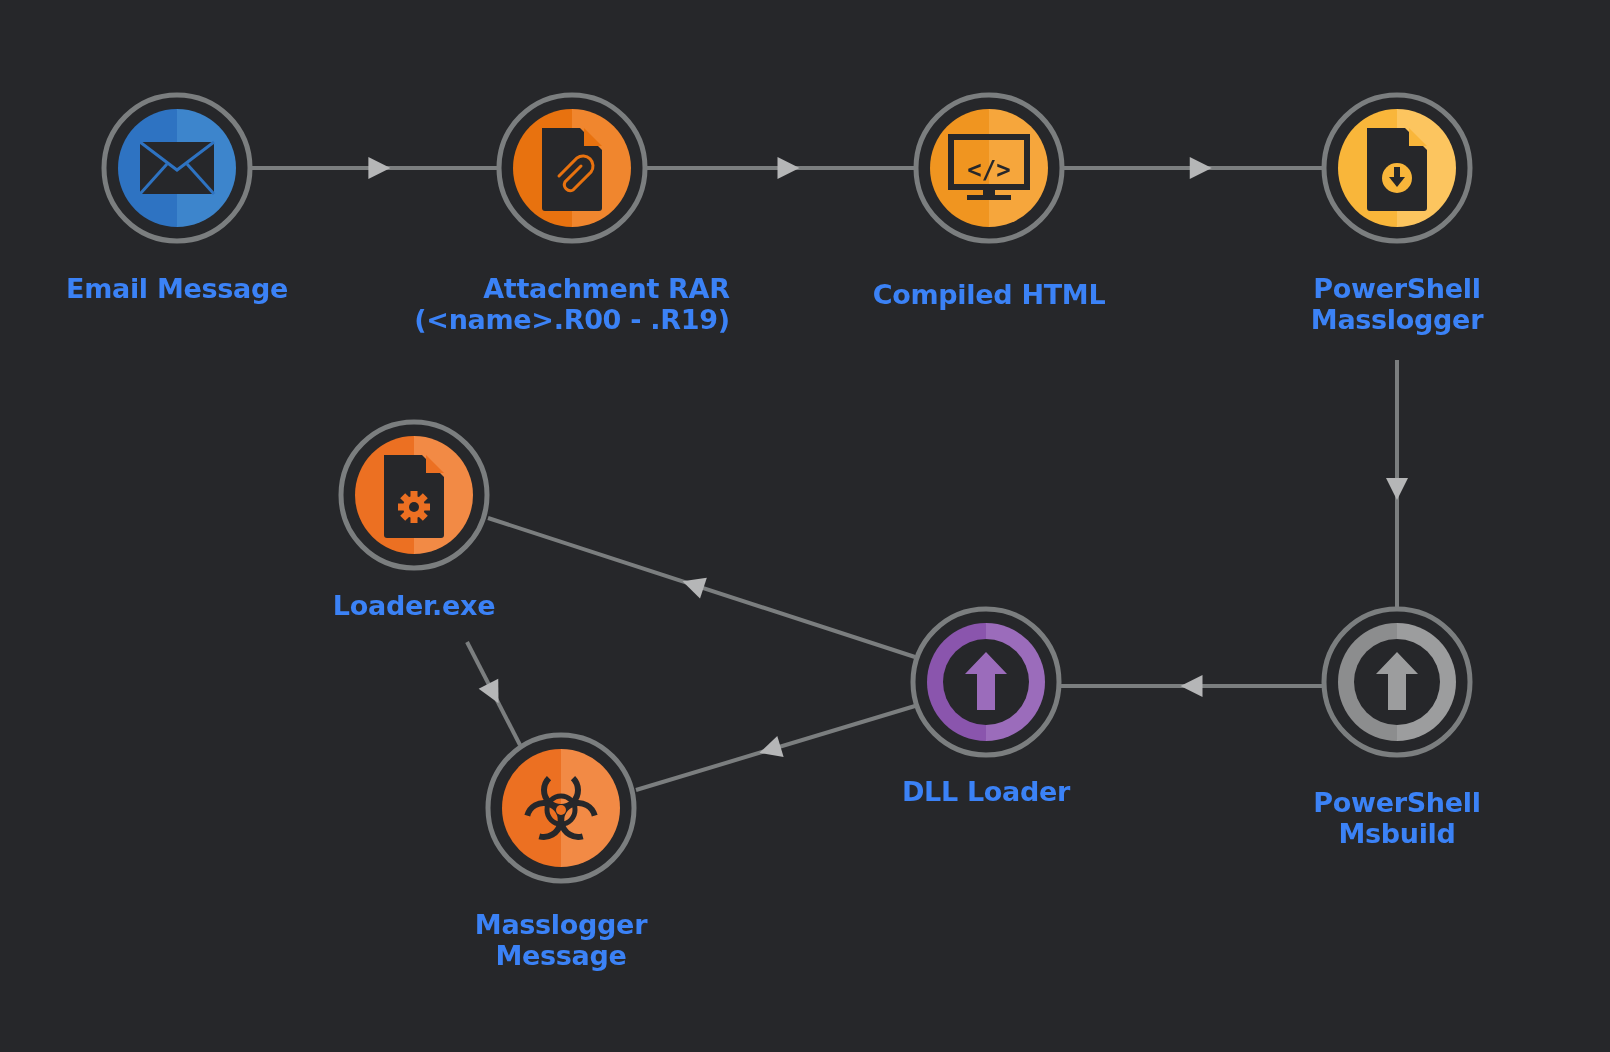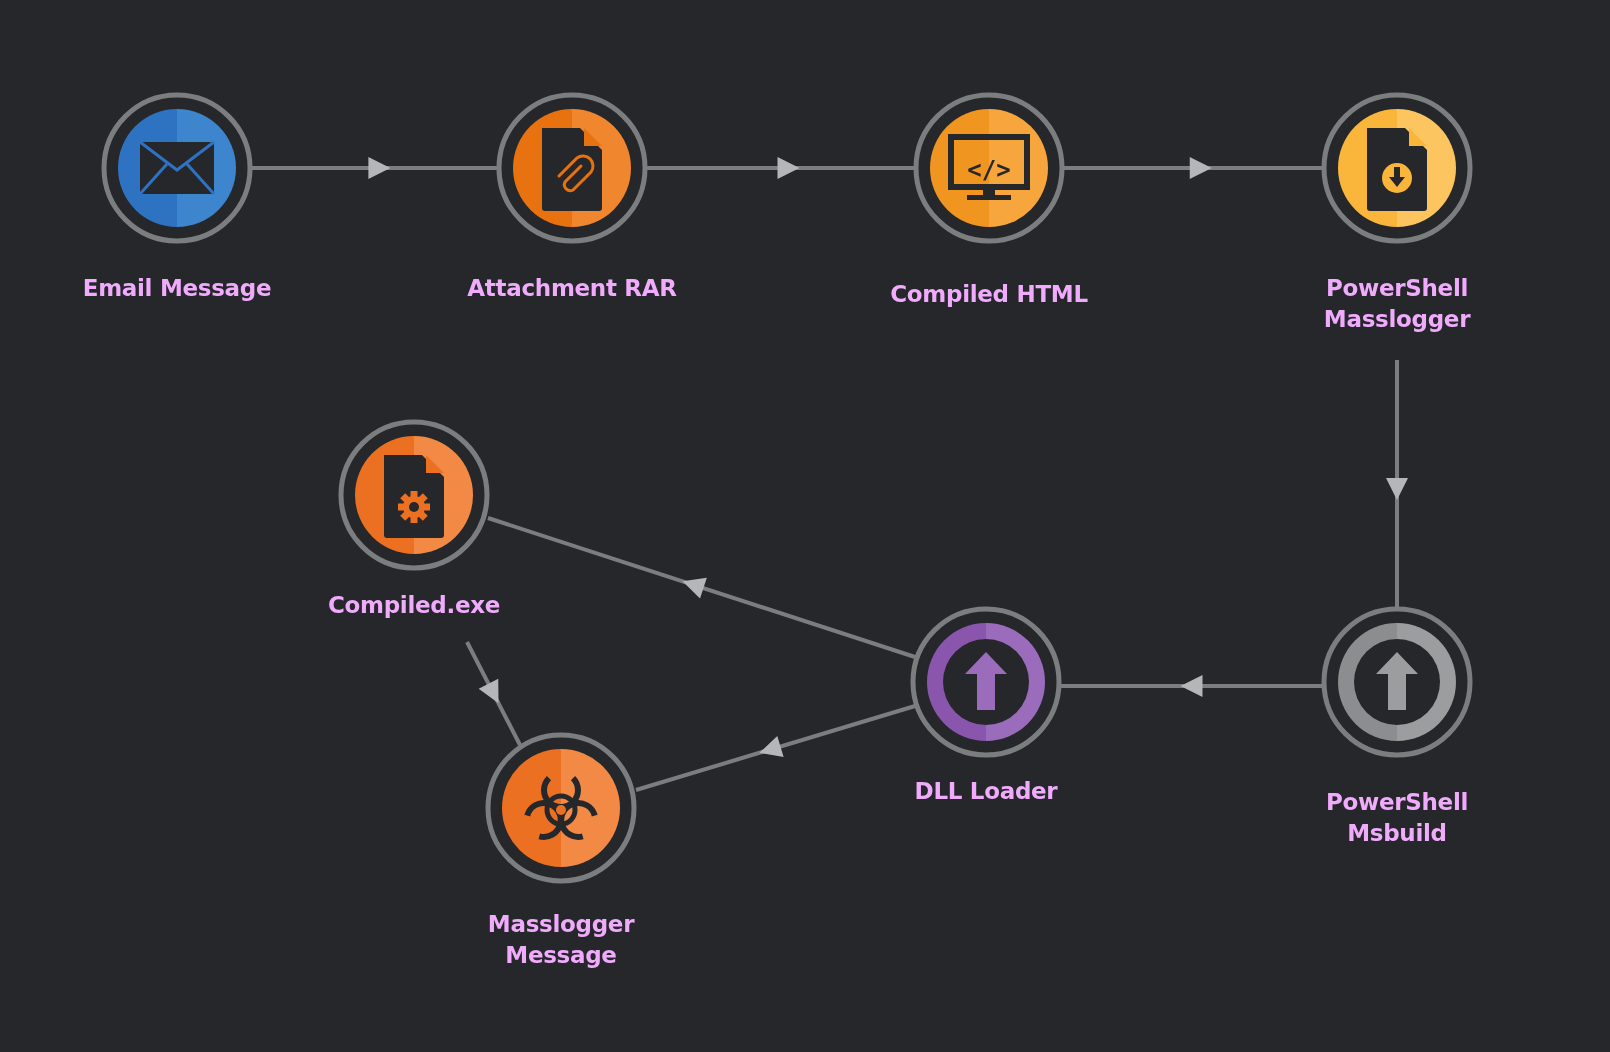--- a/index.html
+++ b/index.html
@@ -6,24 +6,24 @@
   body {
     width: 1610px; height: 1052px;
     background: #26272a;
     overflow: hidden;
     position: relative;
     font-family: "DejaVu Sans", sans-serif;
   }
   #diagram { position: absolute; left: 0; top: 0; }
   .node-label {
     position: absolute;
-    color: #f0abfc;
+    color: #3b82f6;
     font-family: "DejaVu Sans", sans-serif;
     font-weight: bold;
-    font-size: 23px;
+    font-size: 27px;
     line-height: 31px;
     text-align: center;
     white-space: nowrap;
     transform: translateX(-50%);
     letter-spacing: -0.3px;
   }
   .node-label span { display: block; }
 </style>
 </head>
 <body>
@@ -206,30 +206,31 @@
         <circle cx="1397" cy="682" r="59"></circle>
       </clipPath>
     </defs>
   </svg>
 <div id="labels-layer">
     <div class="node-label" style="left: 177px; top: 273px;">
       <span>Email Message</span>
     </div>
     <div class="node-label" style="left: 572px; top: 273px; text-align: right;">
       <span>Attachment RAR</span>
+      <span>(&lt;name&gt;.R00 - .R19)</span>
     </div>
     <div class="node-label" style="left: 989px; top: 279px;">
       <span>Compiled HTML</span>
     </div>
     <div class="node-label" style="left: 1397px; top: 273px;">
       <span>PowerShell</span>
       <span>Masslogger</span>
     </div>
     <div class="node-label" style="left: 414px; top: 590px;">
-      <span>Compiled.exe</span>
+      <span>Loader.exe</span>
     </div>
     <div class="node-label" style="left: 561px; top: 898px; margin-top: 11px;">
       <span>Masslogger</span>
       <span>Message</span>
     </div>
     <div class="node-label" style="left: 986px; top: 776px;">
       <span>DLL Loader</span>
     </div>
     <div class="node-label" style="left: 1397px; top: 787px;">
       <span>PowerShell</span>

